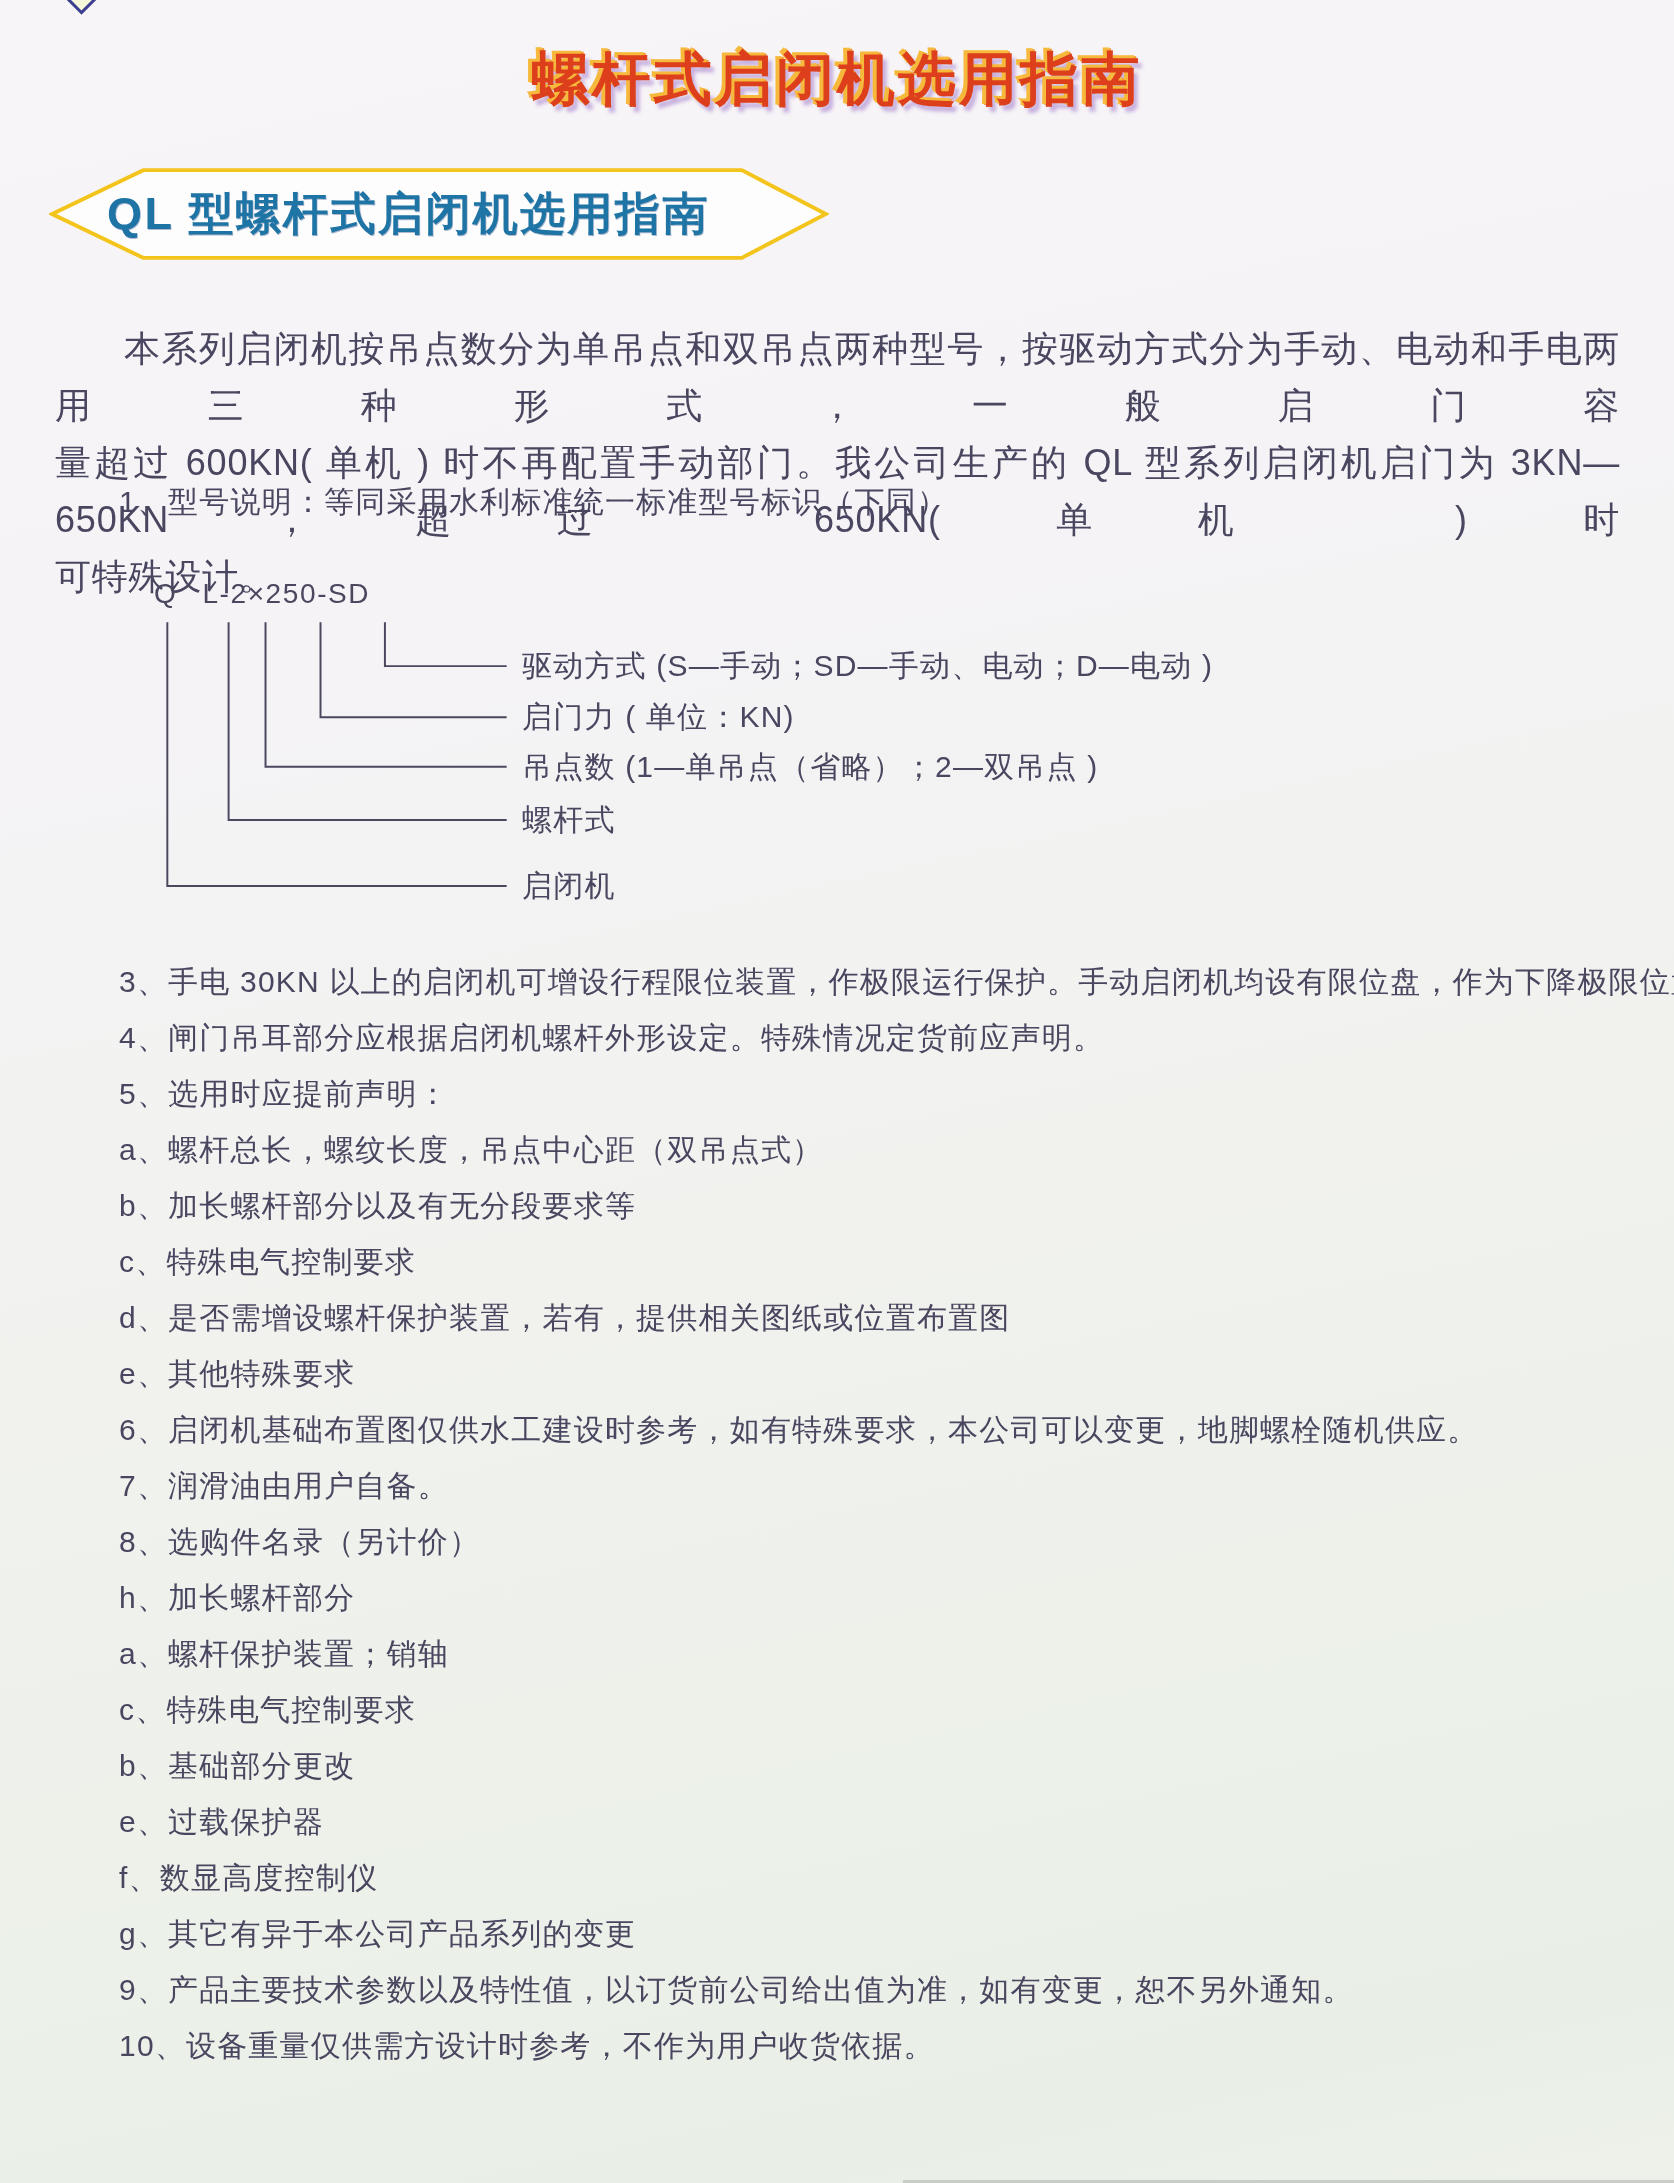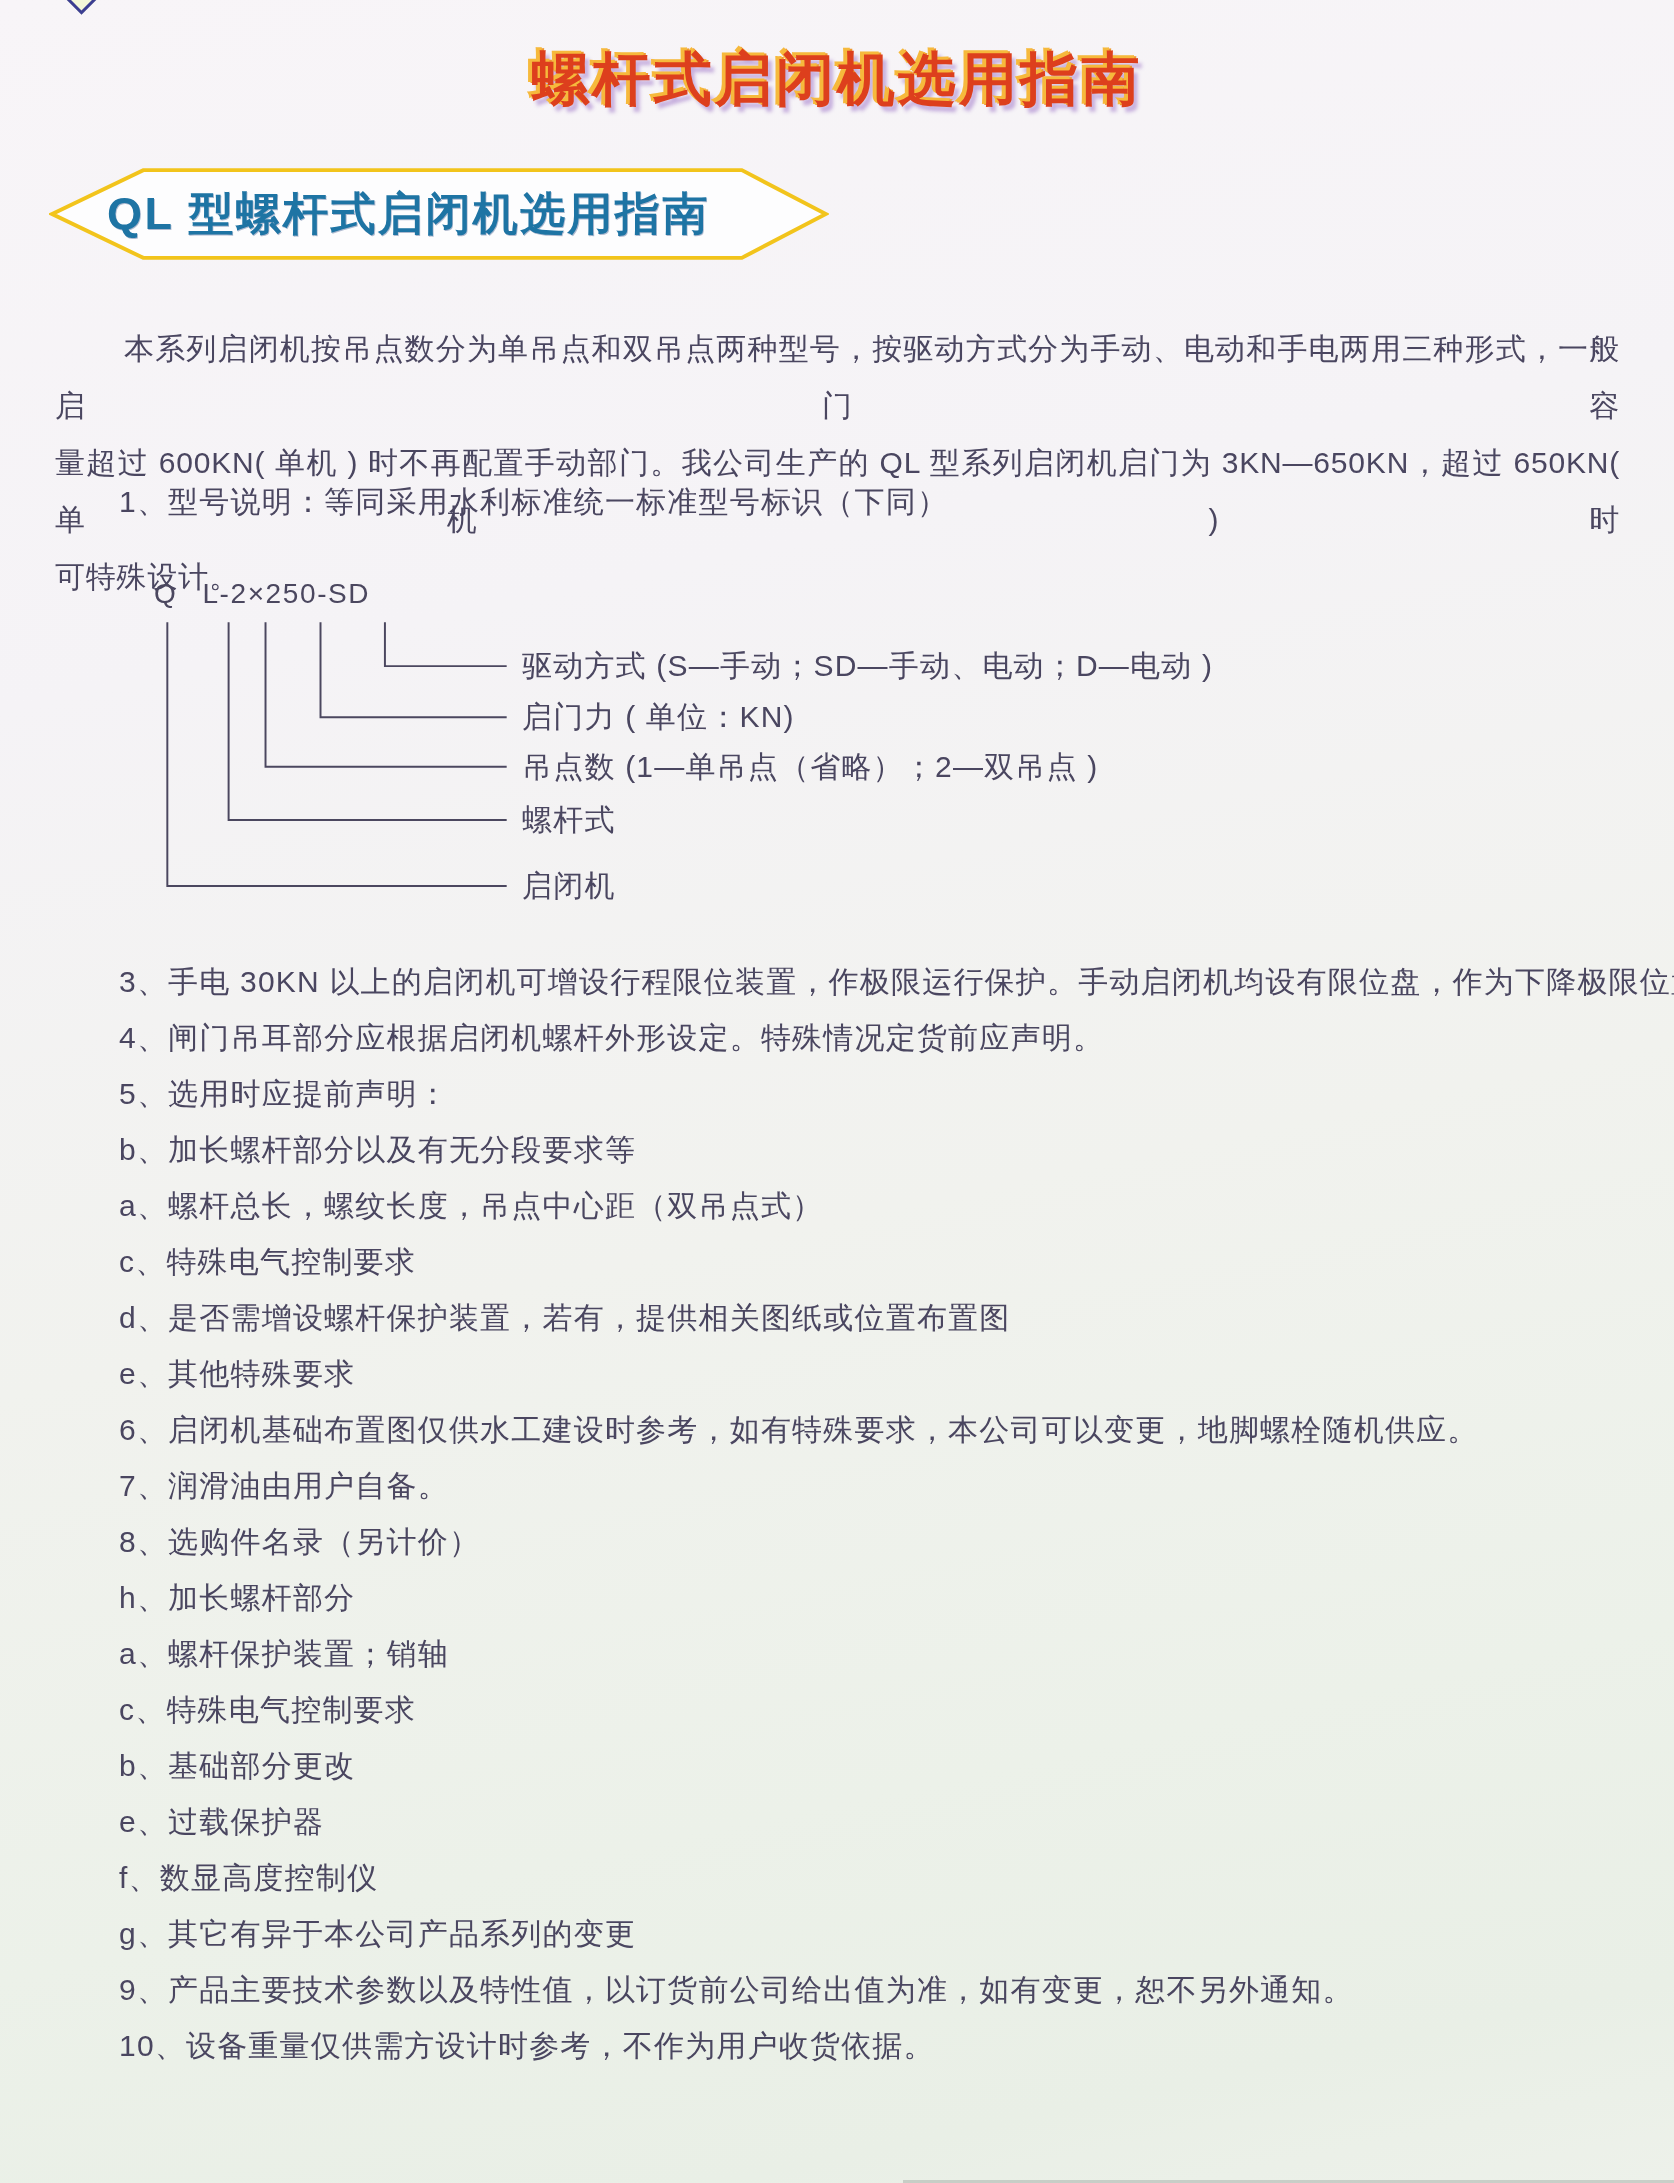--- a/index.html
+++ b/index.html
@@ -27,21 +27,21 @@
   
   .banner{position:absolute;left:49px;top:167px;width:780px;height:94px;}
   .banner svg{position:absolute;left:0;top:0;width:100%;height:100%;}
   .banner-text{
     position:absolute;left:58px;top:0;height:94px;line-height:93px;
     font-size:45px;font-weight:bold;letter-spacing:2.4px;
     color:#1e74a4;text-shadow:0.8px 0.8px 0 rgba(30,60,120,0.35);
     white-space:nowrap;
   }
   
-  .intro{position:absolute;left:55px;top:320px;width:1565px;font-size:30px;letter-spacing:0.8px;}
+  .intro{position:absolute;left:55px;top:320px;width:1565px;font-size:36px;letter-spacing:0.8px;}
   .intro-line{line-height:57px;white-space:nowrap;}
   .intro-line.jl{white-space:normal;text-align:justify;text-align-last:justify;}
   .intro-line.indent{text-indent:69px;}
   
   .item1{
     position:absolute;left:119px;top:483px;height:38px;line-height:38px;
     font-size:30px;letter-spacing:1.2px;white-space:nowrap;
   }
   
   .model{position:absolute;left:154px;top:578px;height:39px;font-size:28px;letter-spacing:1.6px;white-space:nowrap;color:#4b475f;}
@@ -97,22 +97,22 @@
   <div class="dlabel" style="top:647px">驱动方式 (S—手动；SD—手动、电动；D—电动 )</div>
   <div class="dlabel" style="top:698px">启门力 ( 单位：KN)</div>
   <div class="dlabel" style="top:748px">吊点数 (1—单吊点（省略）；2—双吊点 )</div>
   <div class="dlabel" style="top:801px">螺杆式</div>
   <div class="dlabel" style="top:867px">启闭机</div>
 
   <div class="notes">
     <div class="note-line">3、手电 30KN 以上的启闭机可增设行程限位装置，作极限运行保护。手动启闭机均设有限位盘，作为下降极限位置控制。</div>
     <div class="note-line">4、闸门吊耳部分应根据启闭机螺杆外形设定。特殊情况定货前应声明。</div>
     <div class="note-line">5、选用时应提前声明：</div>
+    <div class="note-line">a、螺杆总长，螺纹长度，吊点中心距（双吊点式）</div>
     <div class="note-line">b、加长螺杆部分以及有无分段要求等</div>
-    <div class="note-line">a、螺杆总长，螺纹长度，吊点中心距（双吊点式）</div>
     <div class="note-line">c、特殊电气控制要求</div>
     <div class="note-line">d、是否需增设螺杆保护装置，若有，提供相关图纸或位置布置图</div>
     <div class="note-line">e、其他特殊要求</div>
     <div class="note-line">6、启闭机基础布置图仅供水工建设时参考，如有特殊要求，本公司可以变更，地脚螺栓随机供应。</div>
     <div class="note-line">7、润滑油由用户自备。</div>
     <div class="note-line">8、选购件名录（另计价）</div>
     <div class="note-line">h、加长螺杆部分</div>
     <div class="note-line">a、螺杆保护装置；销轴</div>
     <div class="note-line">c、特殊电气控制要求</div>
     <div class="note-line">b、基础部分更改</div>

